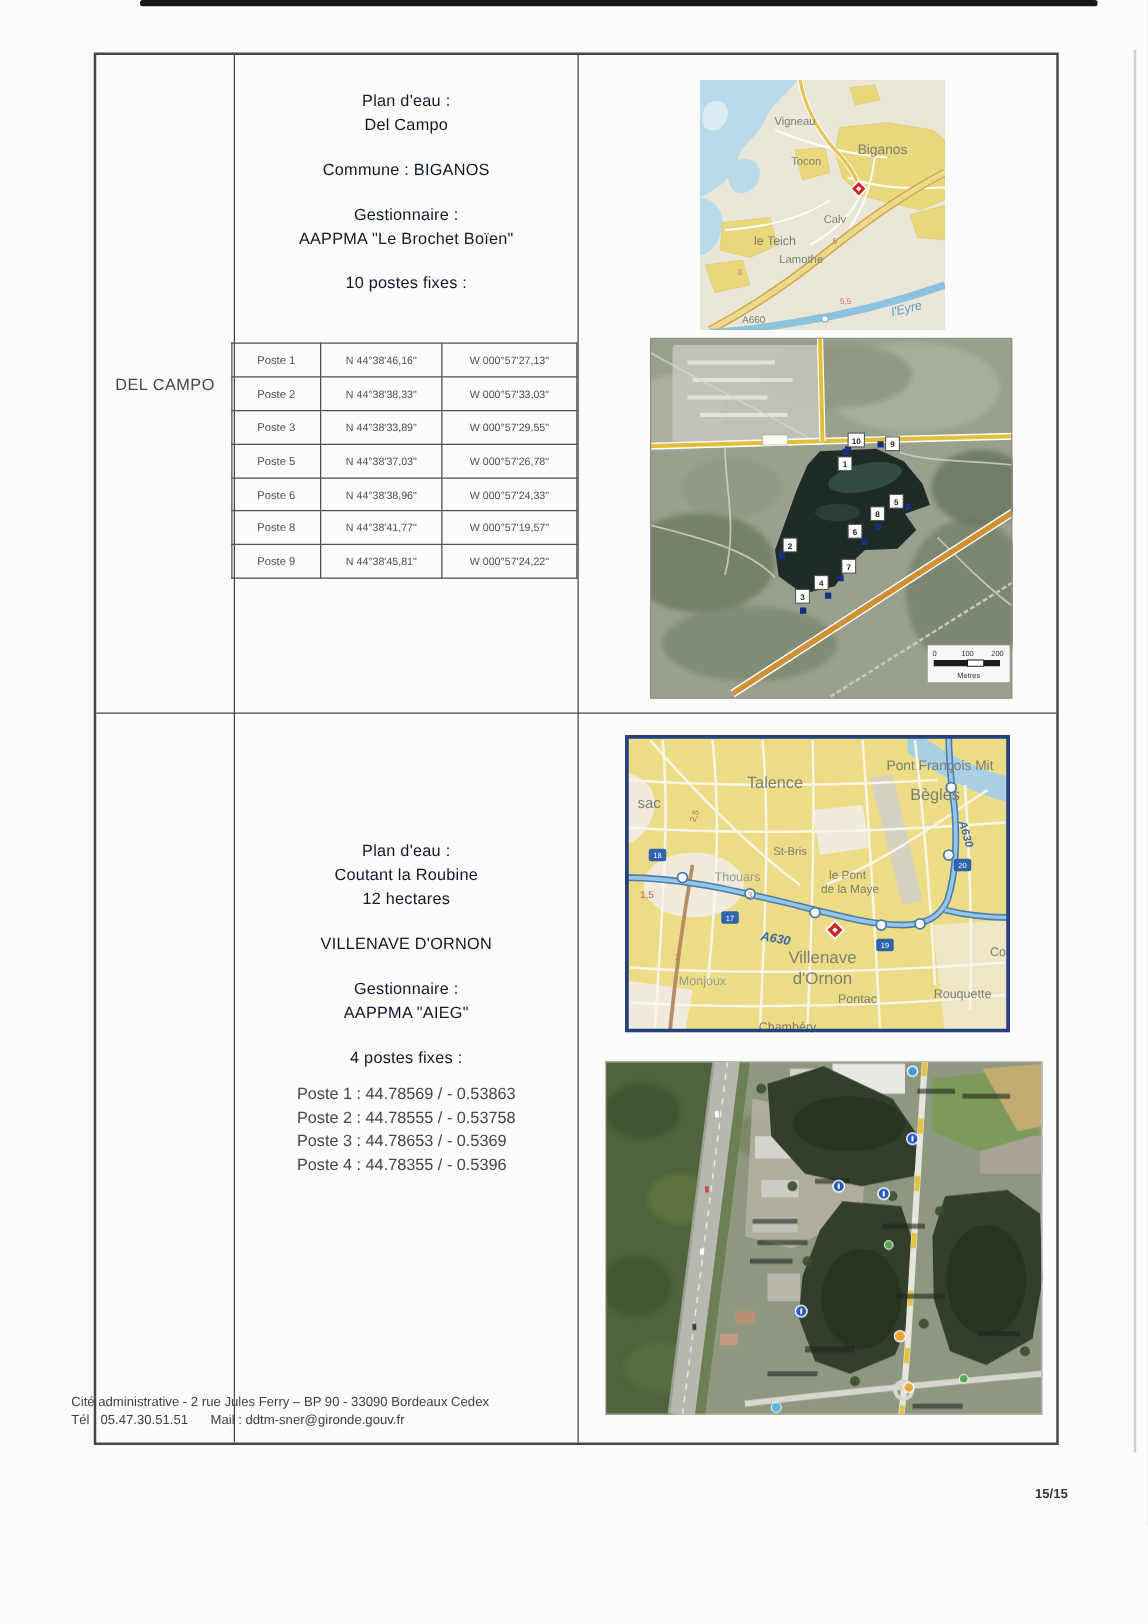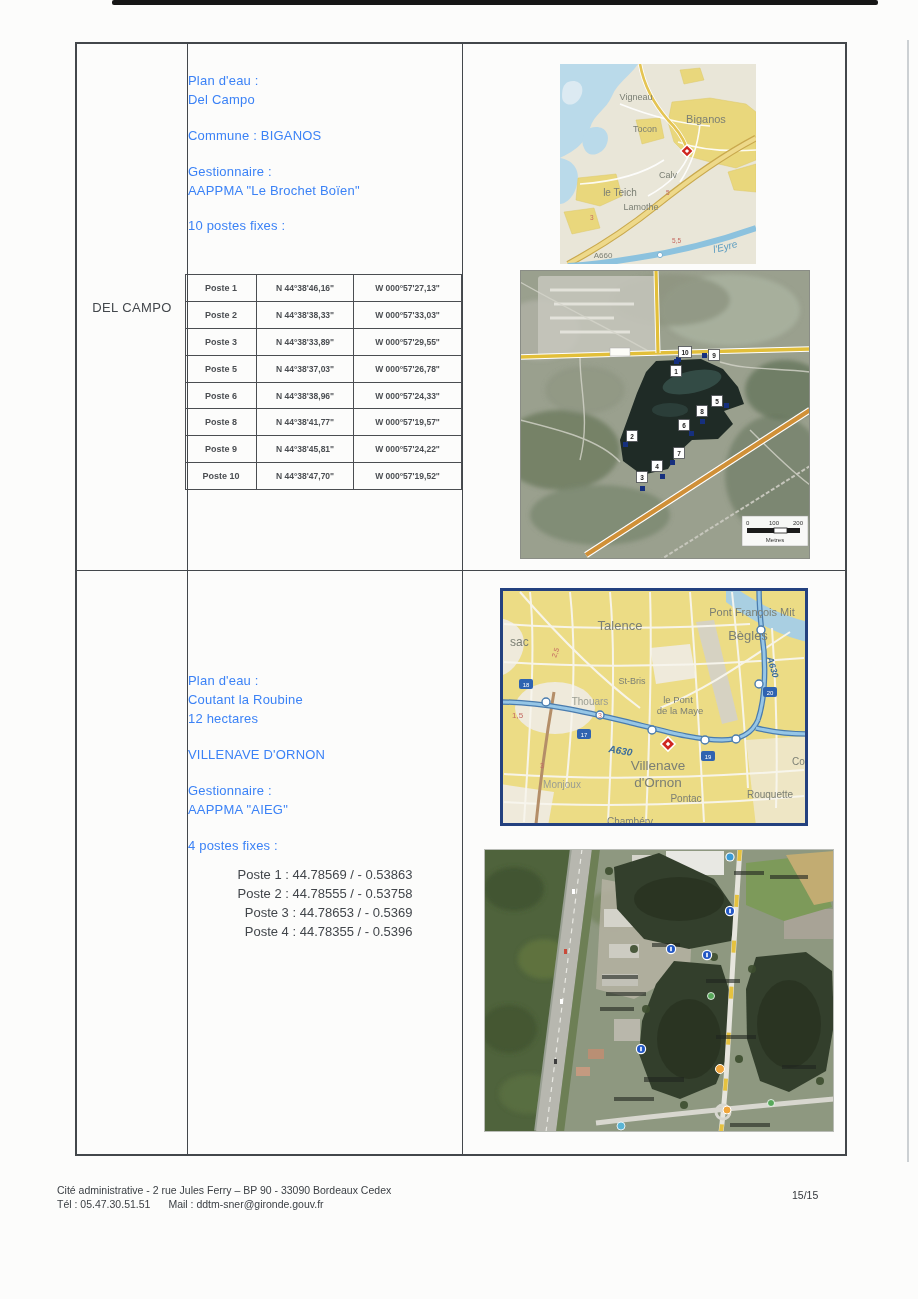--- a/index.html
+++ b/index.html
@@ -14,46 +14,46 @@
   .hline{position:absolute;left:0;right:0;top:526px;border-top:1.6px solid #43474b;}
 
   .cell{position:absolute;}
   .c-label{left:0;width:110px;display:flex;align-items:center;justify-content:center;text-align:center;}
   .r1{top:0;height:526px;}
   .r2{top:527px;height:583px;}
   .c-mid{left:111px;width:274px;}
   .c-img{left:386px;width:382px;}
 
   .rowlabel{font-size:13px;letter-spacing:.4px;line-height:19px;color:#43474c;}
-  .tcenter{font-size:13px;line-height:19px;letter-spacing:.2px;color:#3b82f6;}
+  .tcenter{text-align:center;font-size:13px;line-height:19px;letter-spacing:.2px;color:#0f172a;}
   .sp17{height:17px}.sp16{height:16px}
 
   table.coords{border-collapse:collapse;position:absolute;left:-3px;top:230px;width:277px;
-               font-size:9px;color:#4b4e52;font-weight:bold;}
+               font-size:9px;color:#4b4e52;}
   table.coords td{border:1.4px solid #4a4d51;height:25.9px;text-align:center;vertical-align:middle;padding:0;}
   table.coords td.pl{width:71px;font-size:9px;}
   table.coords td.la{width:97px;font-size:8.5px;}
   table.coords td.lo{width:108px;font-size:8.5px;}
 
-  .postes-block{width:-moz-fit-content;width:fit-content;margin:10px auto 4px;text-align:right;
+  .postes-block{width:-moz-fit-content;width:fit-content;margin:10px auto 4px;text-align:left;
                 font-size:13px;line-height:19px;color:#42464b;}
 
   .mapbox{position:absolute;}
   svg{display:block;}
   svg text{font-family:"Liberation Sans",sans-serif;}
   .ml{fill:#7b7f74;}
   .mlred{fill:#c46a62;}
   .pm-box{fill:#ffffff;stroke:#4a4d51;stroke-width:.8;}
   .pm-blue{fill:#16307e;}
   .pm-num{font-size:6.5px;font-weight:bold;fill:#222;}
   .sc-txt{font-size:6px;fill:#333;}
 
-  .footer{position:absolute;left:57px;top:1183px;font-size:10.5px;line-height:14px;color:#3c4045;}
+  .footer{position:absolute;left:57px;top:1115px;font-size:10.5px;line-height:14px;color:#3c4045;}
   .footer .gap{display:inline-block;width:18px;}
-  .pageno{position:absolute;left:792px;top:1189px;font-size:10.5px;font-weight:normal;color:#33363b;}
+  .pageno{position:absolute;left:828px;top:1189px;font-size:10.5px;font-weight:bold;color:#33363b;}
 </style>
 </head>
 <body>
 
 <div class="page">
 
   <div class="scan-top"></div>
   <div class="scan-right"></div>
 
   <div class="tbl">
@@ -107,25 +107,20 @@
             </tr>
         <tr>
               <td class="pl">Poste 8</td>
               <td class="la">N 44°38'41,77"</td>
               <td class="lo">W 000°57'19,57"</td>
             </tr>
         <tr>
               <td class="pl">Poste 9</td>
               <td class="la">N 44°38'45,81"</td>
               <td class="lo">W 000°57'24,22"</td>
-            </tr>
-        <tr>
-              <td class="pl">Poste 10</td>
-              <td class="la">N 44°38'47,70"</td>
-              <td class="lo">W 000°57'19,52"</td>
             </tr>
       </tbody>
         </table>
     </div>
 
     <div class="cell c-img r1">
 
       <div class="mapbox" style="left:97px;top:20px;width:212px;height:200px">
         <svg viewBox="0 0 196 200" width="196" height="200">
           <rect width="196" height="200" fill="#e9e6d8"></rect>

